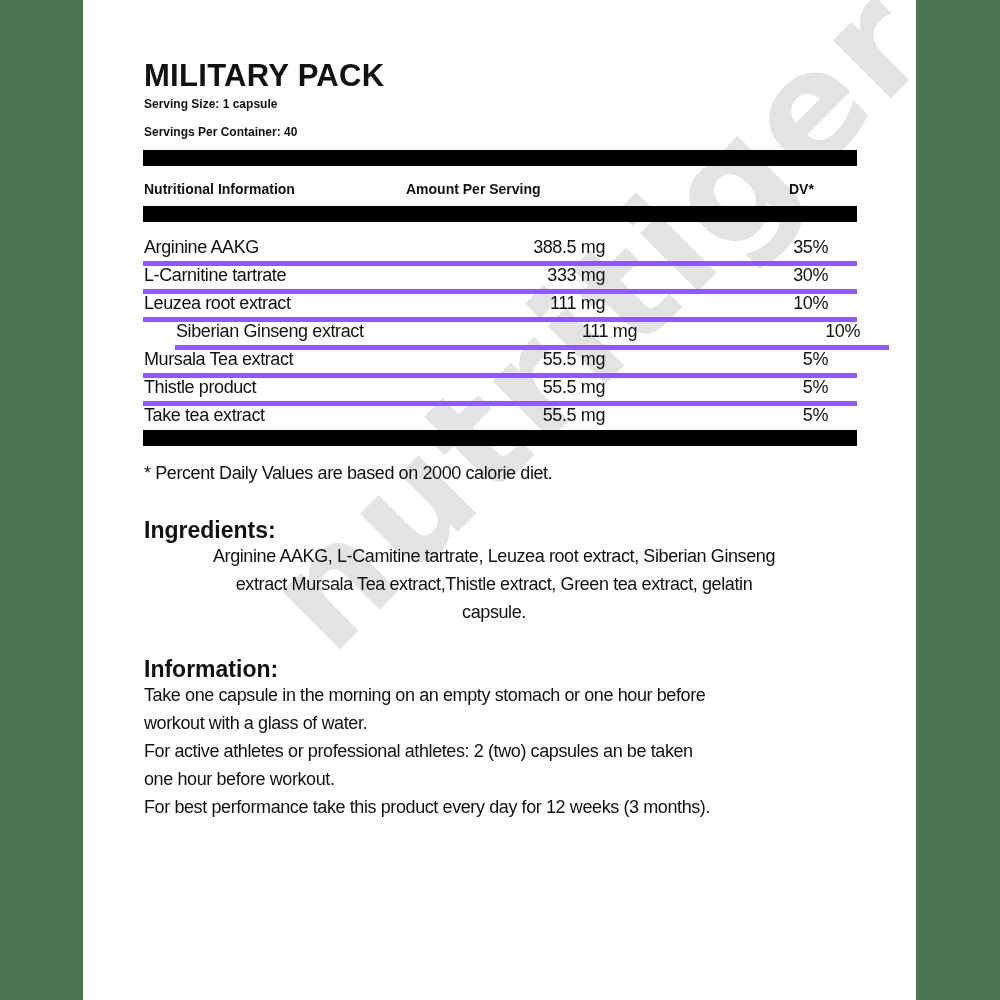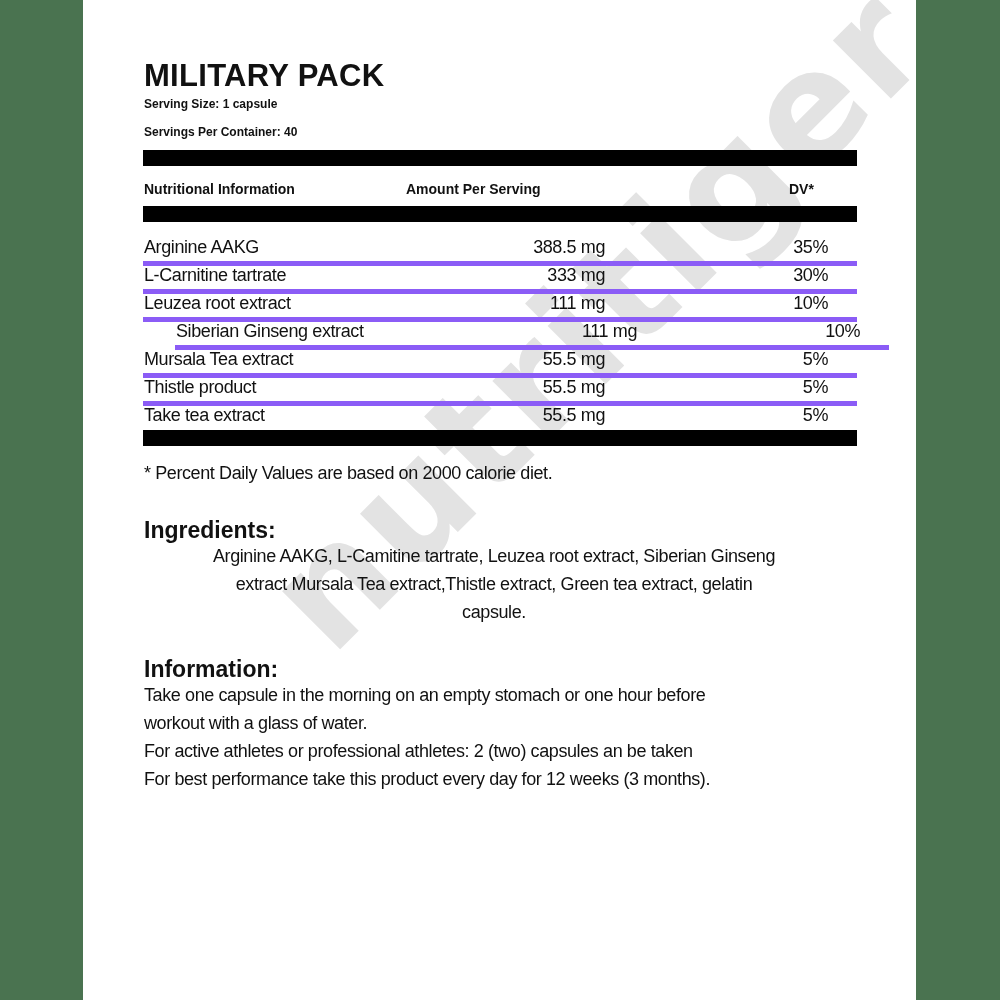--- a/index.html
+++ b/index.html
@@ -101,16 +101,17 @@
       <div>Arginine AAKG, L-Camitine tartrate, Leuzea root extract, Siberian Ginseng</div>
       <div>extract Mursala Tea extract,Thistle extract, Green tea extract, gelatin</div>
       <div>capsule.</div>
     </div>
 
     <div class="sect" style="top:656px;">Information:</div>
     <div class="para" style="top:681px;">
       <div>Take one capsule in the morning on an empty stomach or one hour before</div>
       <div>workout with a glass of water.</div>
       <div>For active athletes or professional athletes: 2 (two) capsules an be taken</div>
+      <div>one hour before workout.</div>
       <div>For best performance take this product every day for 12 weeks (3 months).</div>
     </div>
   </div>
 </div>
 
 </body></html>

